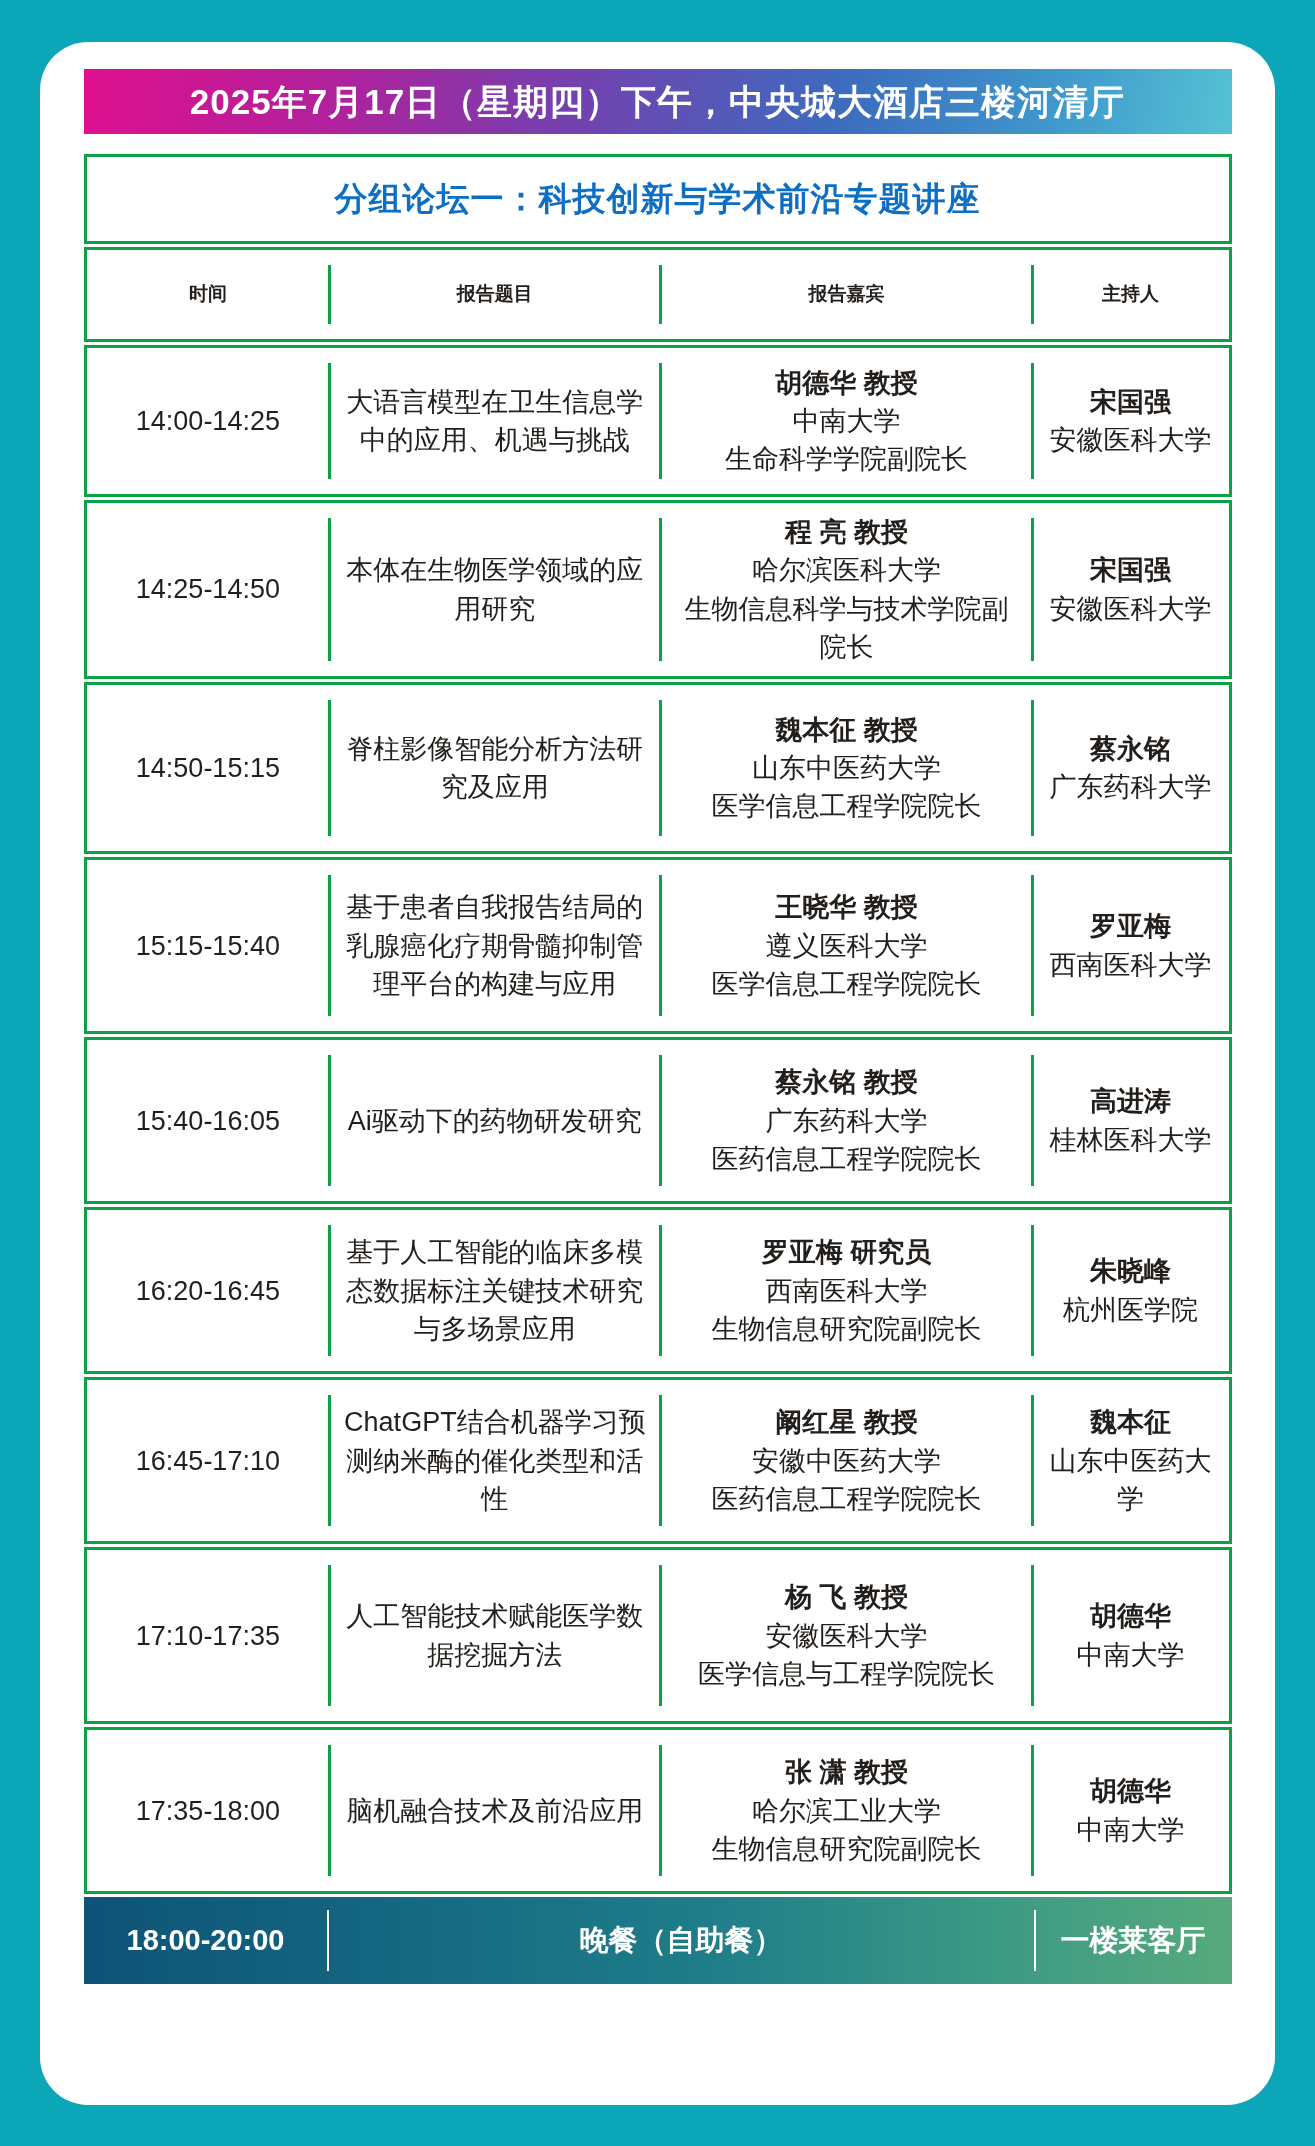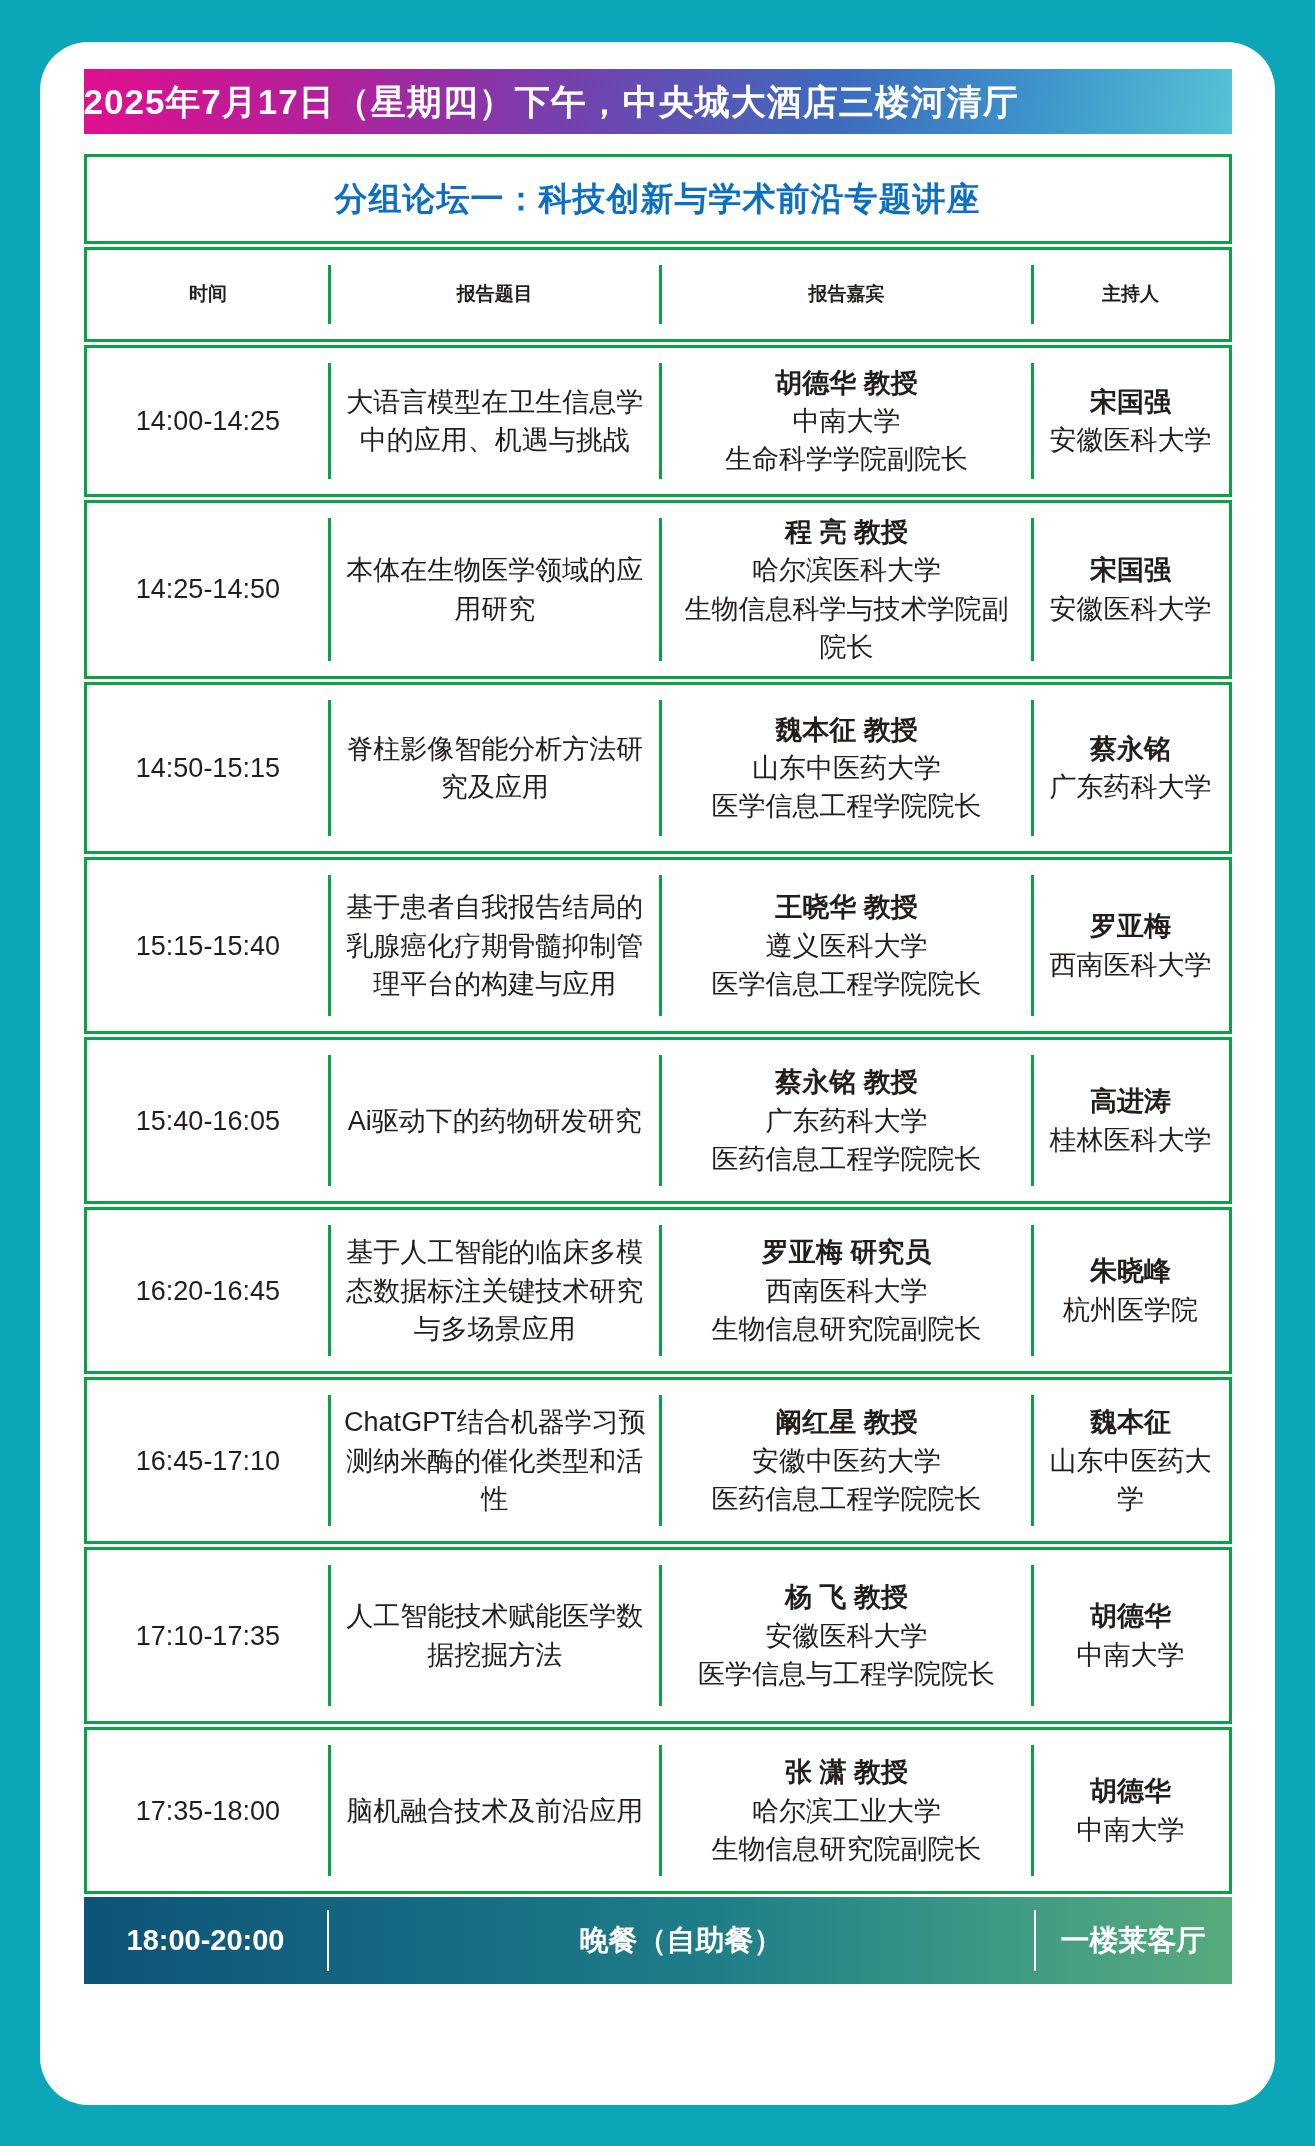--- a/index.html
+++ b/index.html
@@ -29,20 +29,21 @@
     width:1148px;
     margin:0 auto;
   }
   .banner{
     height:65px;
     background:linear-gradient(100deg,#e0108e 0%,#b0219c 22%,#7540ae 42%,#3c6cbe 66%,#3f97cc 84%,#55c2d4 100%);
     color:#ffffff;
     font-weight:bold;
     font-size:35px;
     line-height:65px;
+    text-align:center;
     letter-spacing:1px;
     margin-bottom:19px;
   }
   .box{
     border:3px solid var(--green);
     background:#ffffff;
     margin-top:3px;
   }
   .title-box{
     min-height:90px;

